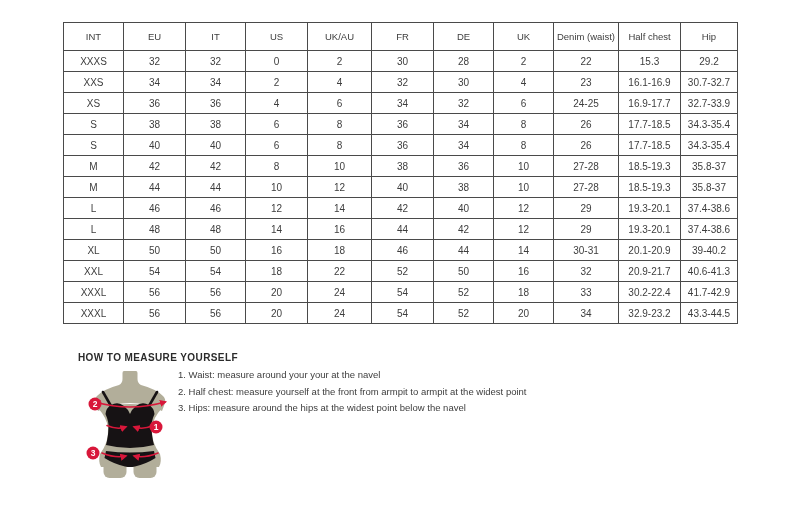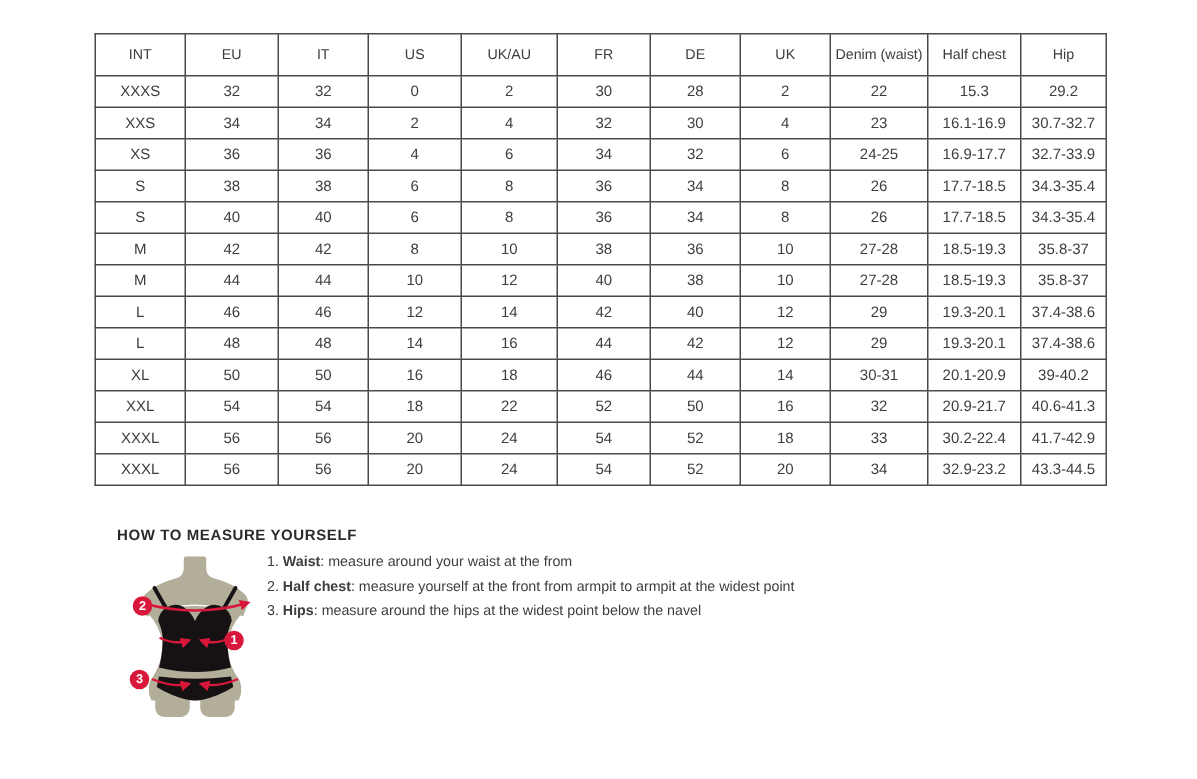--- a/index.html
+++ b/index.html
@@ -31,21 +31,21 @@
     position:absolute; width:13px; height:13px; border-radius:50%;
     background:var(--accent,#d8173a); color:#ffffff;
     font-size:8.5px; font-weight:700; line-height:13px; text-align:center;
     transform:translate(-50%,-50%);
   }
   .steps {
     position:absolute; left:178px; top:367px;
     list-style:none; font-size:9.5px; color:var(--text,#3d3d3d);
   }
   .steps li { line-height:16.5px; white-space:nowrap; }
-  .steps b { font-weight:700; }
+  .steps b { font-weight:400; }
   
   .body-fill   { fill:var(--mannequin,#b2ae9a); }
   .cloth-fill  { fill:var(--cloth,#16itzer); }
   .cloth-fill  { fill:var(--cloth,#161214); }
   .cloth-stroke{ stroke:var(--cloth,#161214); stroke-width:2.6; stroke-linecap:round; fill:none; }
   .red-line    { fill:none; stroke:var(--accent,#d8173a); stroke-width:1.6; stroke-linecap:round; }
   .arrow-head  { fill:var(--accent,#d8173a); }
 </style>
 </head>
 <body>
@@ -291,18 +291,18 @@
         <path class="red-line" d="M22,83 Q36,88.5 45.5,86" marker-end="url(#arrow)"></path>
         <path class="red-line" d="M78,83 Q64,88.5 54.5,86" marker-end="url(#arrow)"></path>
       </g>
     </svg>
   <div class="marker" style="left: 15px; top: 34px;">2</div>
       <div class="marker" style="left: 76px; top: 57px;">1</div>
       <div class="marker" style="left: 13px; top: 83px;">3</div>
     </div>
 
   <ol class="steps">
-      <li><span>1.&nbsp;</span><b>Waist</b><span>: measure around your waist at the from</span></li>
+      <li><span>1.&nbsp;</span><b>Waist</b><span>: measure around your your at the navel</span></li>
       <li><span>2.&nbsp;</span><b>Half chest</b><span>: measure yourself at the front from armpit to armpit at the widest point</span></li>
       <li><span>3.&nbsp;</span><b>Hips</b><span>: measure around the hips at the widest point below the navel</span></li>
     </ol>
 
 </div>
 
 </body></html>

